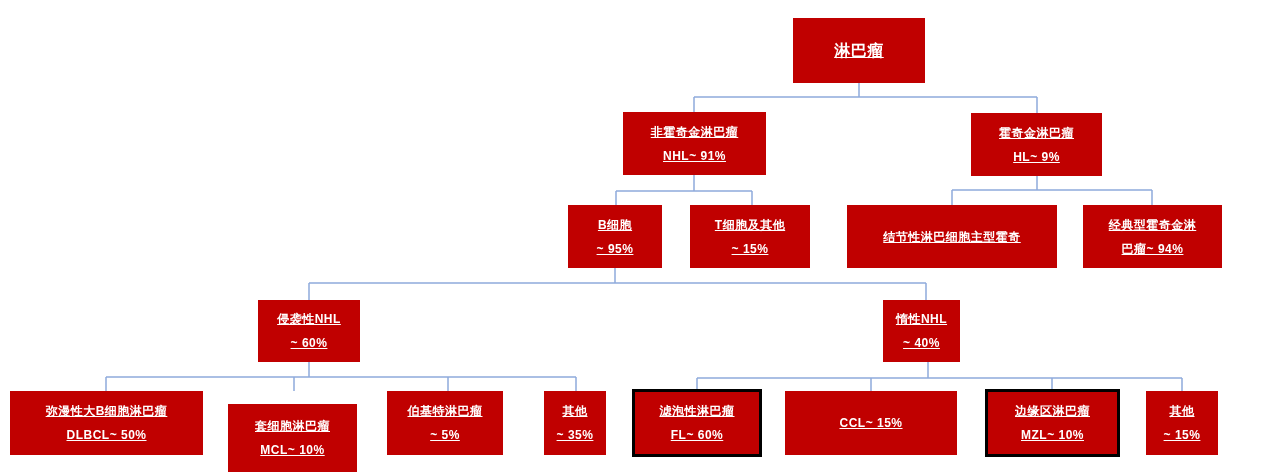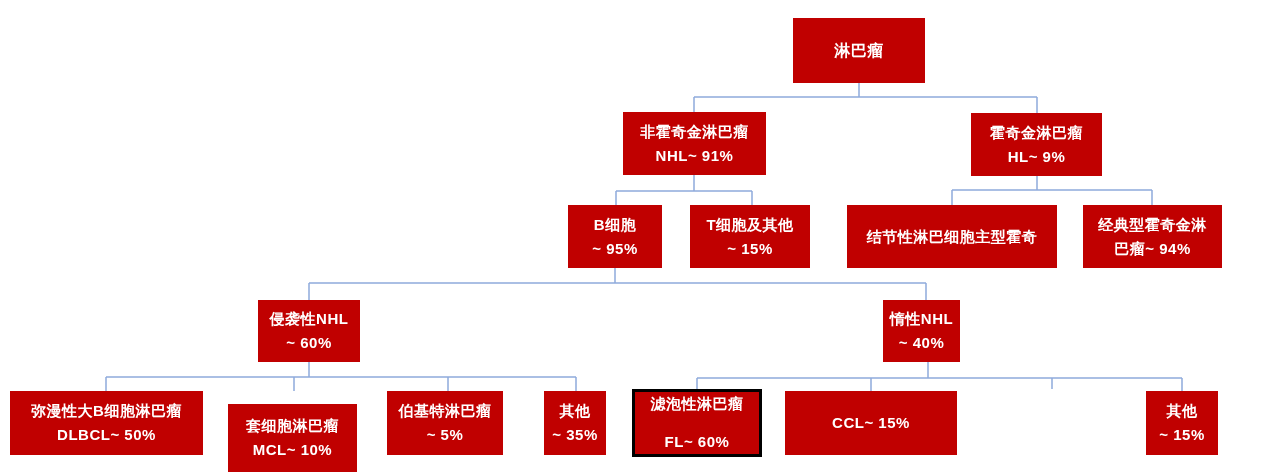--- a/index.html
+++ b/index.html
@@ -20,27 +20,27 @@
   .connectors path{stroke:var(--connector);stroke-width:1.5;fill:none;}
   .node{
     position:absolute;
     box-sizing:border-box;
     background:var(--node-bg);
     color:var(--node-text);
     display:flex;flex-direction:column;
     align-items:center;justify-content:center;
     text-align:center;
     font-weight:bold;
-    font-size:15px;
+    font-size:12px;
     line-height:24px;
     letter-spacing:0.5px;
   }
   .node.root{font-size:16px;}
-  .node.highlighted{border:3px solid var(--highlight);justify-content:space-between;}
-  .node span{display:block;white-space:nowrap;}
+  .node.highlighted{border:3px solid var(--highlight);}
+  .node span{display:block;white-space:nowrap;text-decoration:underline;}
 </style>
 </head>
 <body>
 
 <div class="canvas">
 
   <svg class="connectors" viewBox="0 0 1268 476" xmlns="http://www.w3.org/2000/svg" aria-hidden="true">
     <path d="M859 83 V97 M694 97 H1037 M694 97 V112 M1037 97 V113"></path>
     <path d="M694 175 V191 M616 191 H752 M616 191 V205 M752 191 V205"></path>
     <path d="M1037 176 V190 M952 190 H1152 M952 190 V205 M1152 190 V205"></path>
@@ -104,18 +104,22 @@
     <span>~ 35%</span>
   </div>
 
   <div class="node highlighted" style="left:632px;top:389px;width:130px;height:68px">
     <span>滤泡性淋巴瘤</span>
     <span>FL~ 60%</span>
   </div>
   <div class="node" style="left:785px;top:391px;width:172px;height:64px">
     <span>CCL~ 15%</span>
   </div>
+  <div class="node highlighted" style="left:985px;top:389px;width:135px;height:68px">
+    <span>边缘区淋巴瘤</span>
+    <span>MZL~ 10%</span>
+  </div>
   <div class="node" style="left:1146px;top:391px;width:72px;height:64px">
     <span>其他</span>
     <span>~ 15%</span>
   </div>
 
 </div>
 
 </body></html>

